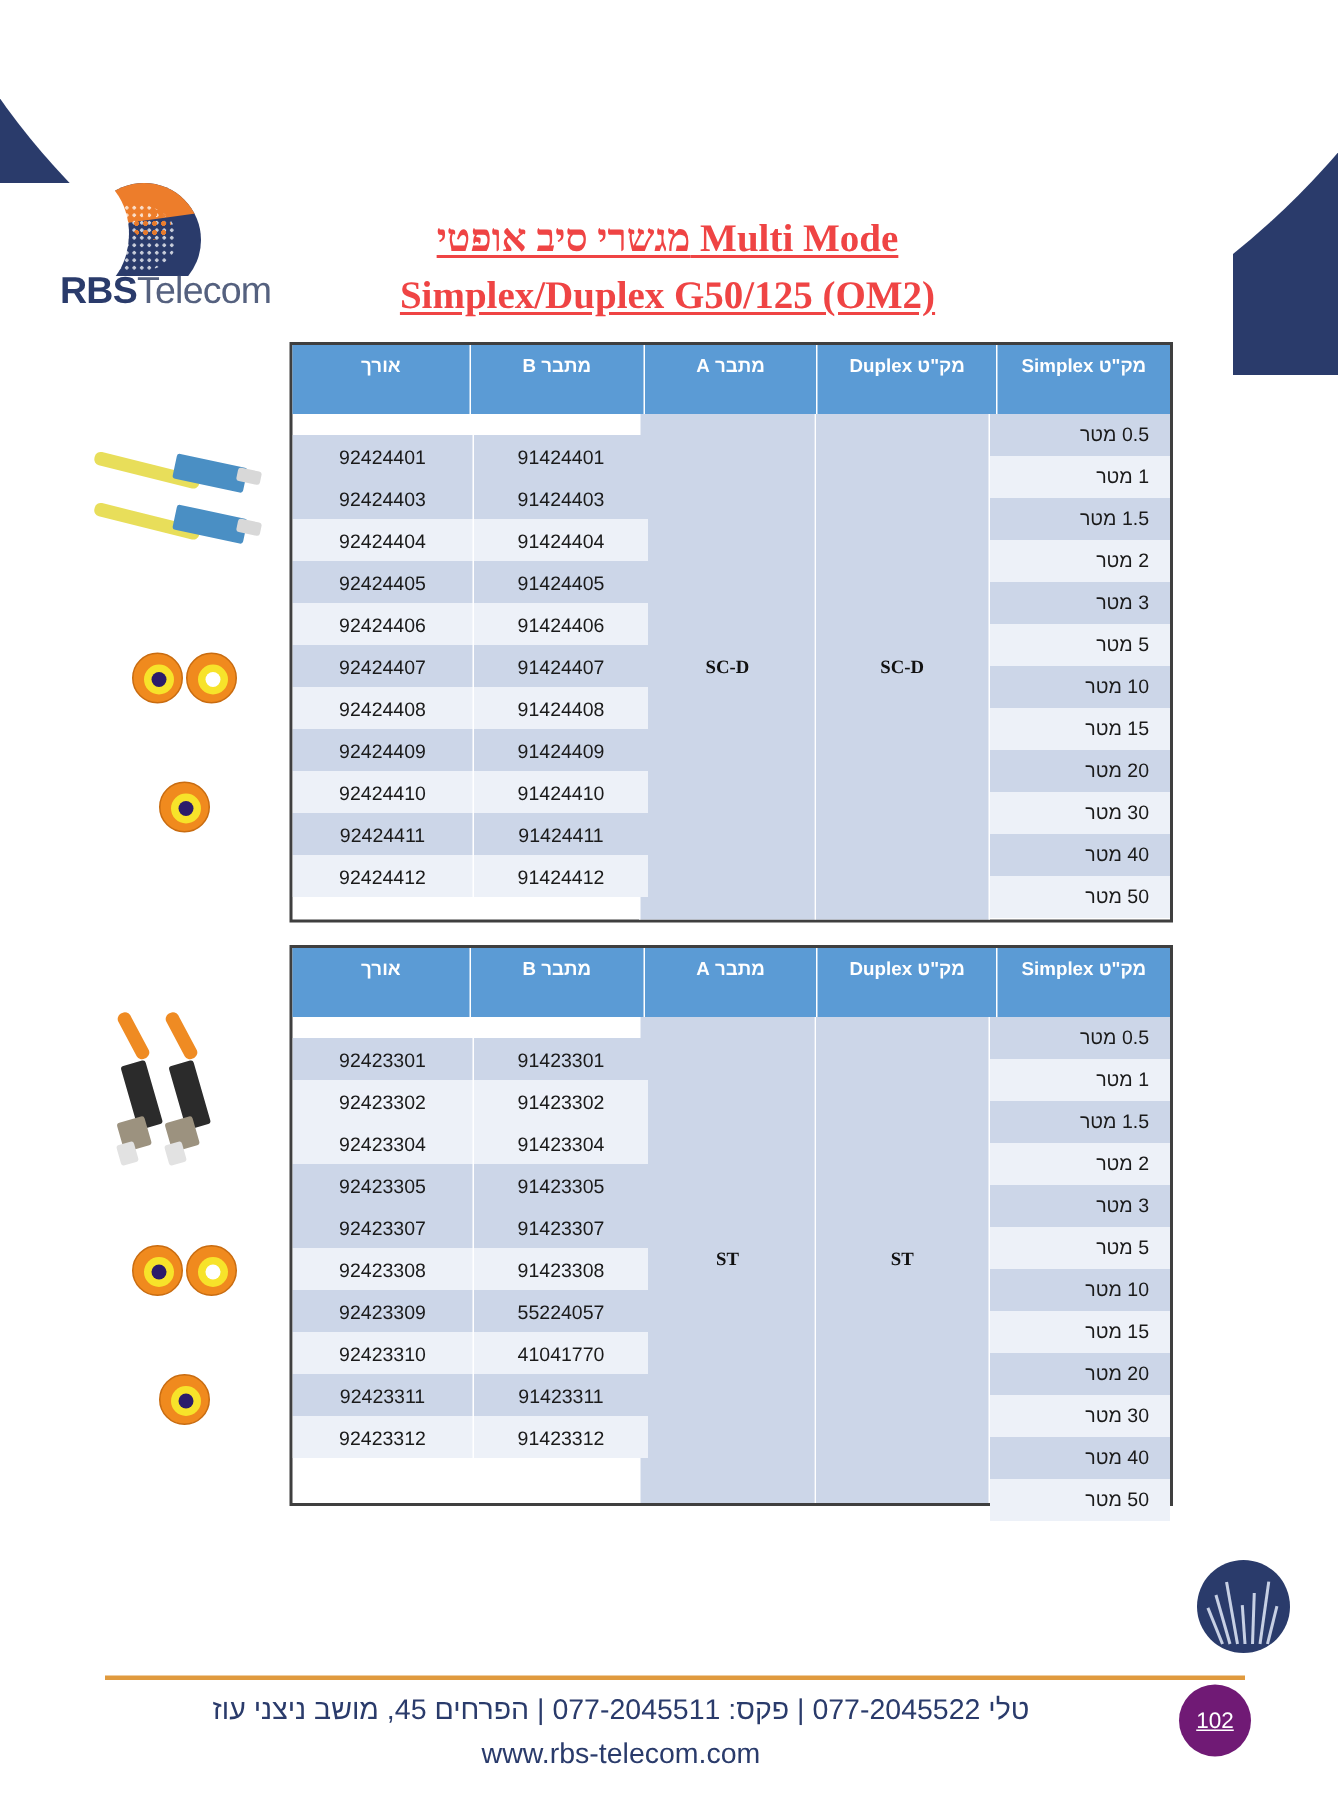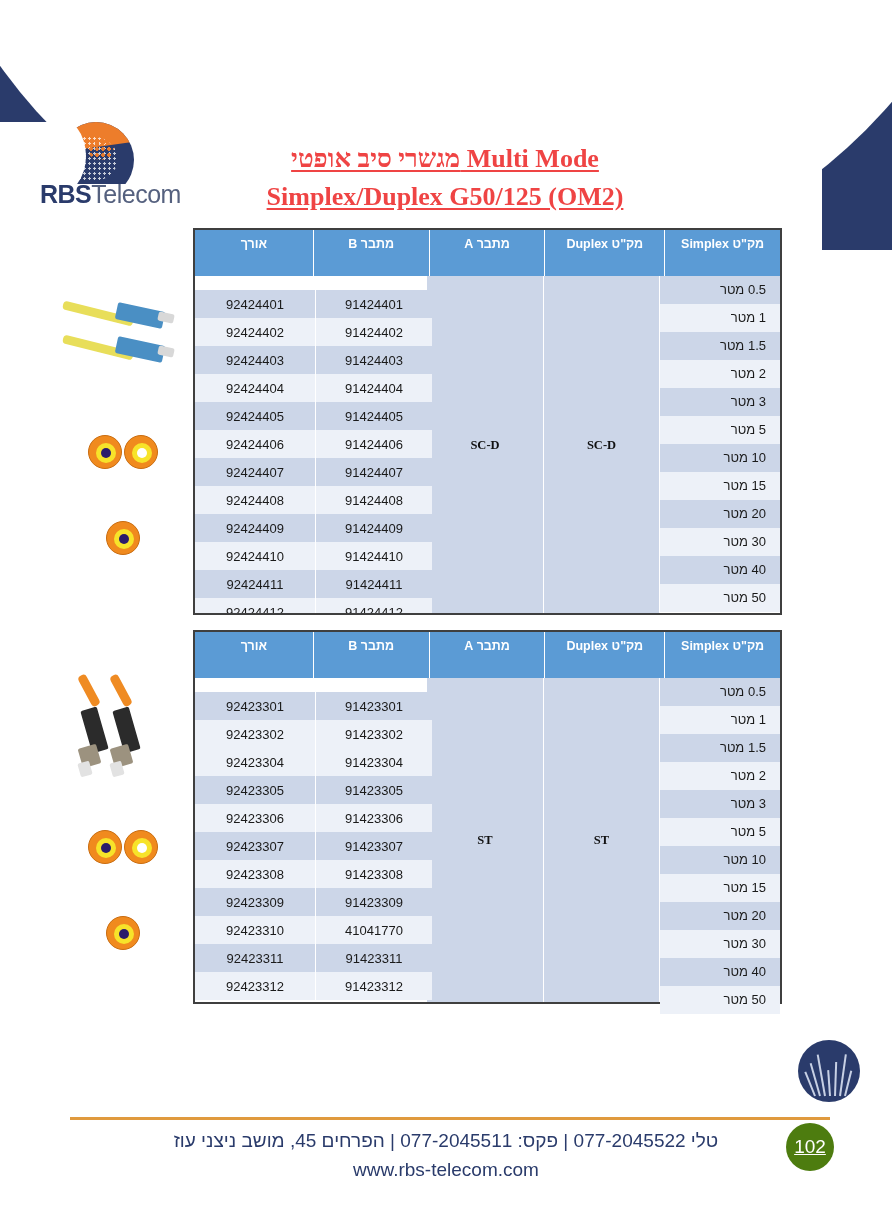--- a/index.html
+++ b/index.html
@@ -97,25 +97,25 @@
   .ferrule .core{position:absolute;left:12px;top:12px;width:10px;height:10px;border-radius:50%;
            background:#2b1b6b;z-index:2;}
   .ferrule.hollow .core{background:#ffffff;}
 
   
   #fiber-circle{position:absolute;left:798px;top:1040px;width:62px;height:62px;border-radius:50%;
       background:#2a3b6b;overflow:hidden;}
   #fiber-circle i{position:absolute;bottom:6px;width:2px;background:#c7d0e4;
       transform-origin:bottom center;display:block;}
   #footrule{position:absolute;left:70px;top:1117px;width:760px;height:3px;background:#e09a3e;}
-  #footer{position:absolute;left:56px;top:1126px;width:780px;text-align:center;
+  #footer{position:absolute;left:24px;top:1126px;width:780px;text-align:center;
       color:#2a3b6b;font-size:19px;line-height:29px;direction:rtl;}
   #footer .url{direction:ltr;font-size:19px;}
   #pagenum{position:absolute;left:786px;top:1123px;width:48px;height:48px;border-radius:50%;
-      background:#4d7c0f;color:#ffffff;font-size:19px;display:flex;align-items:center;
+      background:#701a75;color:#ffffff;font-size:15px;display:flex;align-items:center;
       justify-content:center;text-decoration:underline;}
 </style>
 </head>
 <body>
 
 <div id="banner">
   <div class="navy-left"></div>
   <div class="navy-right"></div>
   <div class="arc arc-navy"></div>
   <div class="arc arc-orange"></div>
@@ -167,24 +167,20 @@
       </div>
       <div class="acol odd">
         <div class="conn">SC-D</div>
       </div>
       <div class="numwrap">
         <div class="numcol">
           <div class="nrow odd">
             <div class="ncell dup">92424401</div>
             <div class="ncell sim">91424401</div>
           </div>
-          <div class="nrow even">
-            <div class="ncell dup">92424402</div>
-            <div class="ncell sim">91424402</div>
-          </div>
           <div class="nrow odd">
             <div class="ncell dup">92424403</div>
             <div class="ncell sim">91424403</div>
           </div>
           <div class="nrow even">
             <div class="ncell dup">92424404</div>
             <div class="ncell sim">91424404</div>
           </div>
           <div class="nrow odd">
             <div class="ncell dup">92424405</div>
@@ -262,35 +258,31 @@
             <div class="ncell sim">91423302</div>
           </div>
           <div class="nrow even">
             <div class="ncell dup">92423304</div>
             <div class="ncell sim">91423304</div>
           </div>
           <div class="nrow odd">
             <div class="ncell dup">92423305</div>
             <div class="ncell sim">91423305</div>
           </div>
-          <div class="nrow even">
-            <div class="ncell dup">92423306</div>
-            <div class="ncell sim">91423306</div>
-          </div>
           <div class="nrow odd">
             <div class="ncell dup">92423307</div>
             <div class="ncell sim">91423307</div>
           </div>
           <div class="nrow even">
             <div class="ncell dup">92423308</div>
             <div class="ncell sim">91423308</div>
           </div>
           <div class="nrow odd">
             <div class="ncell dup">92423309</div>
-            <div class="ncell sim">91423309</div>
+            <div class="ncell sim">55224057</div>
           </div>
           <div class="nrow even">
             <div class="ncell dup">92423310</div>
             <div class="ncell sim">41041770</div>
           </div>
           <div class="nrow odd">
             <div class="ncell dup">92423311</div>
             <div class="ncell sim">91423311</div>
           </div>
           <div class="nrow even">

